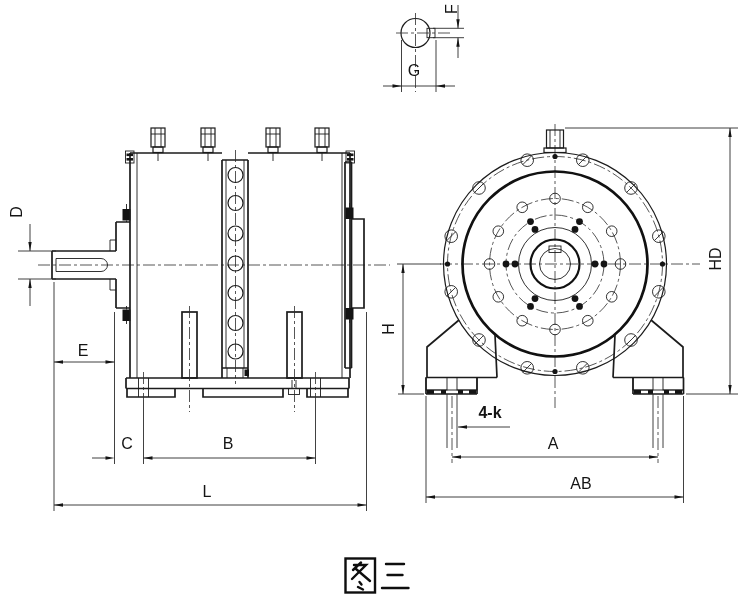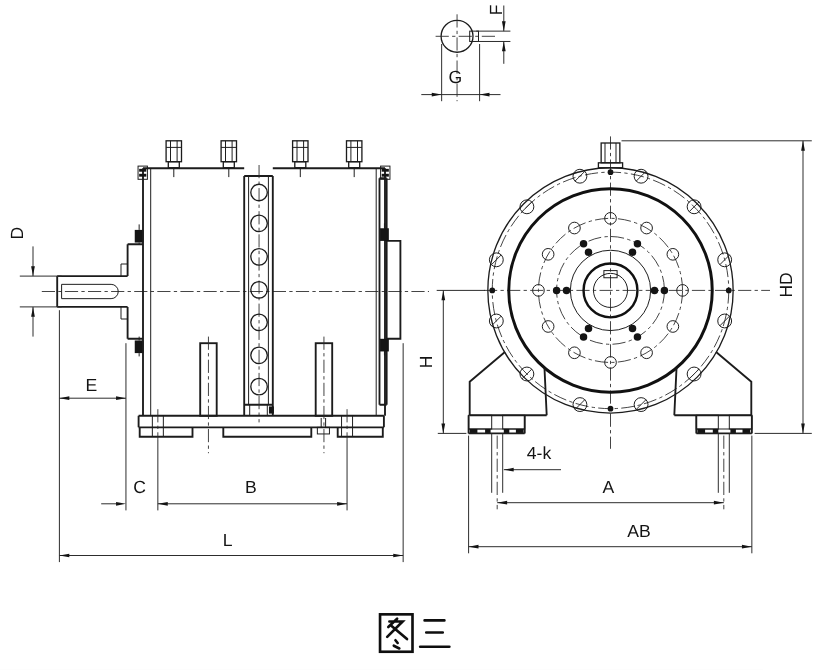--- a/index.html
+++ b/index.html
@@ -276,16 +276,16 @@
 
 <div class="lbl rot" style="left:452px;top:9px;">F</div>
 <div class="lbl" style="left:414px;top:71px;">G</div>
 <div class="lbl rot" style="left:17px;top:212px;">D</div>
 <div class="lbl" style="left:83px;top:351px;">E</div>
 <div class="lbl" style="left:127px;top:444px;">C</div>
 <div class="lbl" style="left:228px;top:444px;">B</div>
 <div class="lbl" style="left:207px;top:492px;">L</div>
 <div class="lbl rot" style="left:389px;top:329px;">H</div>
 <div class="lbl rot" style="left:716px;top:259px;">HD</div>
-<div class="lbl" style="left:490px;top:413px;">4-k</div>
+<div class="lbl" style="left:490px;top:413px;font-weight:bold;">4-k</div>
 <div class="lbl" style="left:553px;top:444px;">A</div>
 <div class="lbl" style="left:551px;top:484px;margin-left:30px;">AB</div>
 </div>
 
 </body></html>

